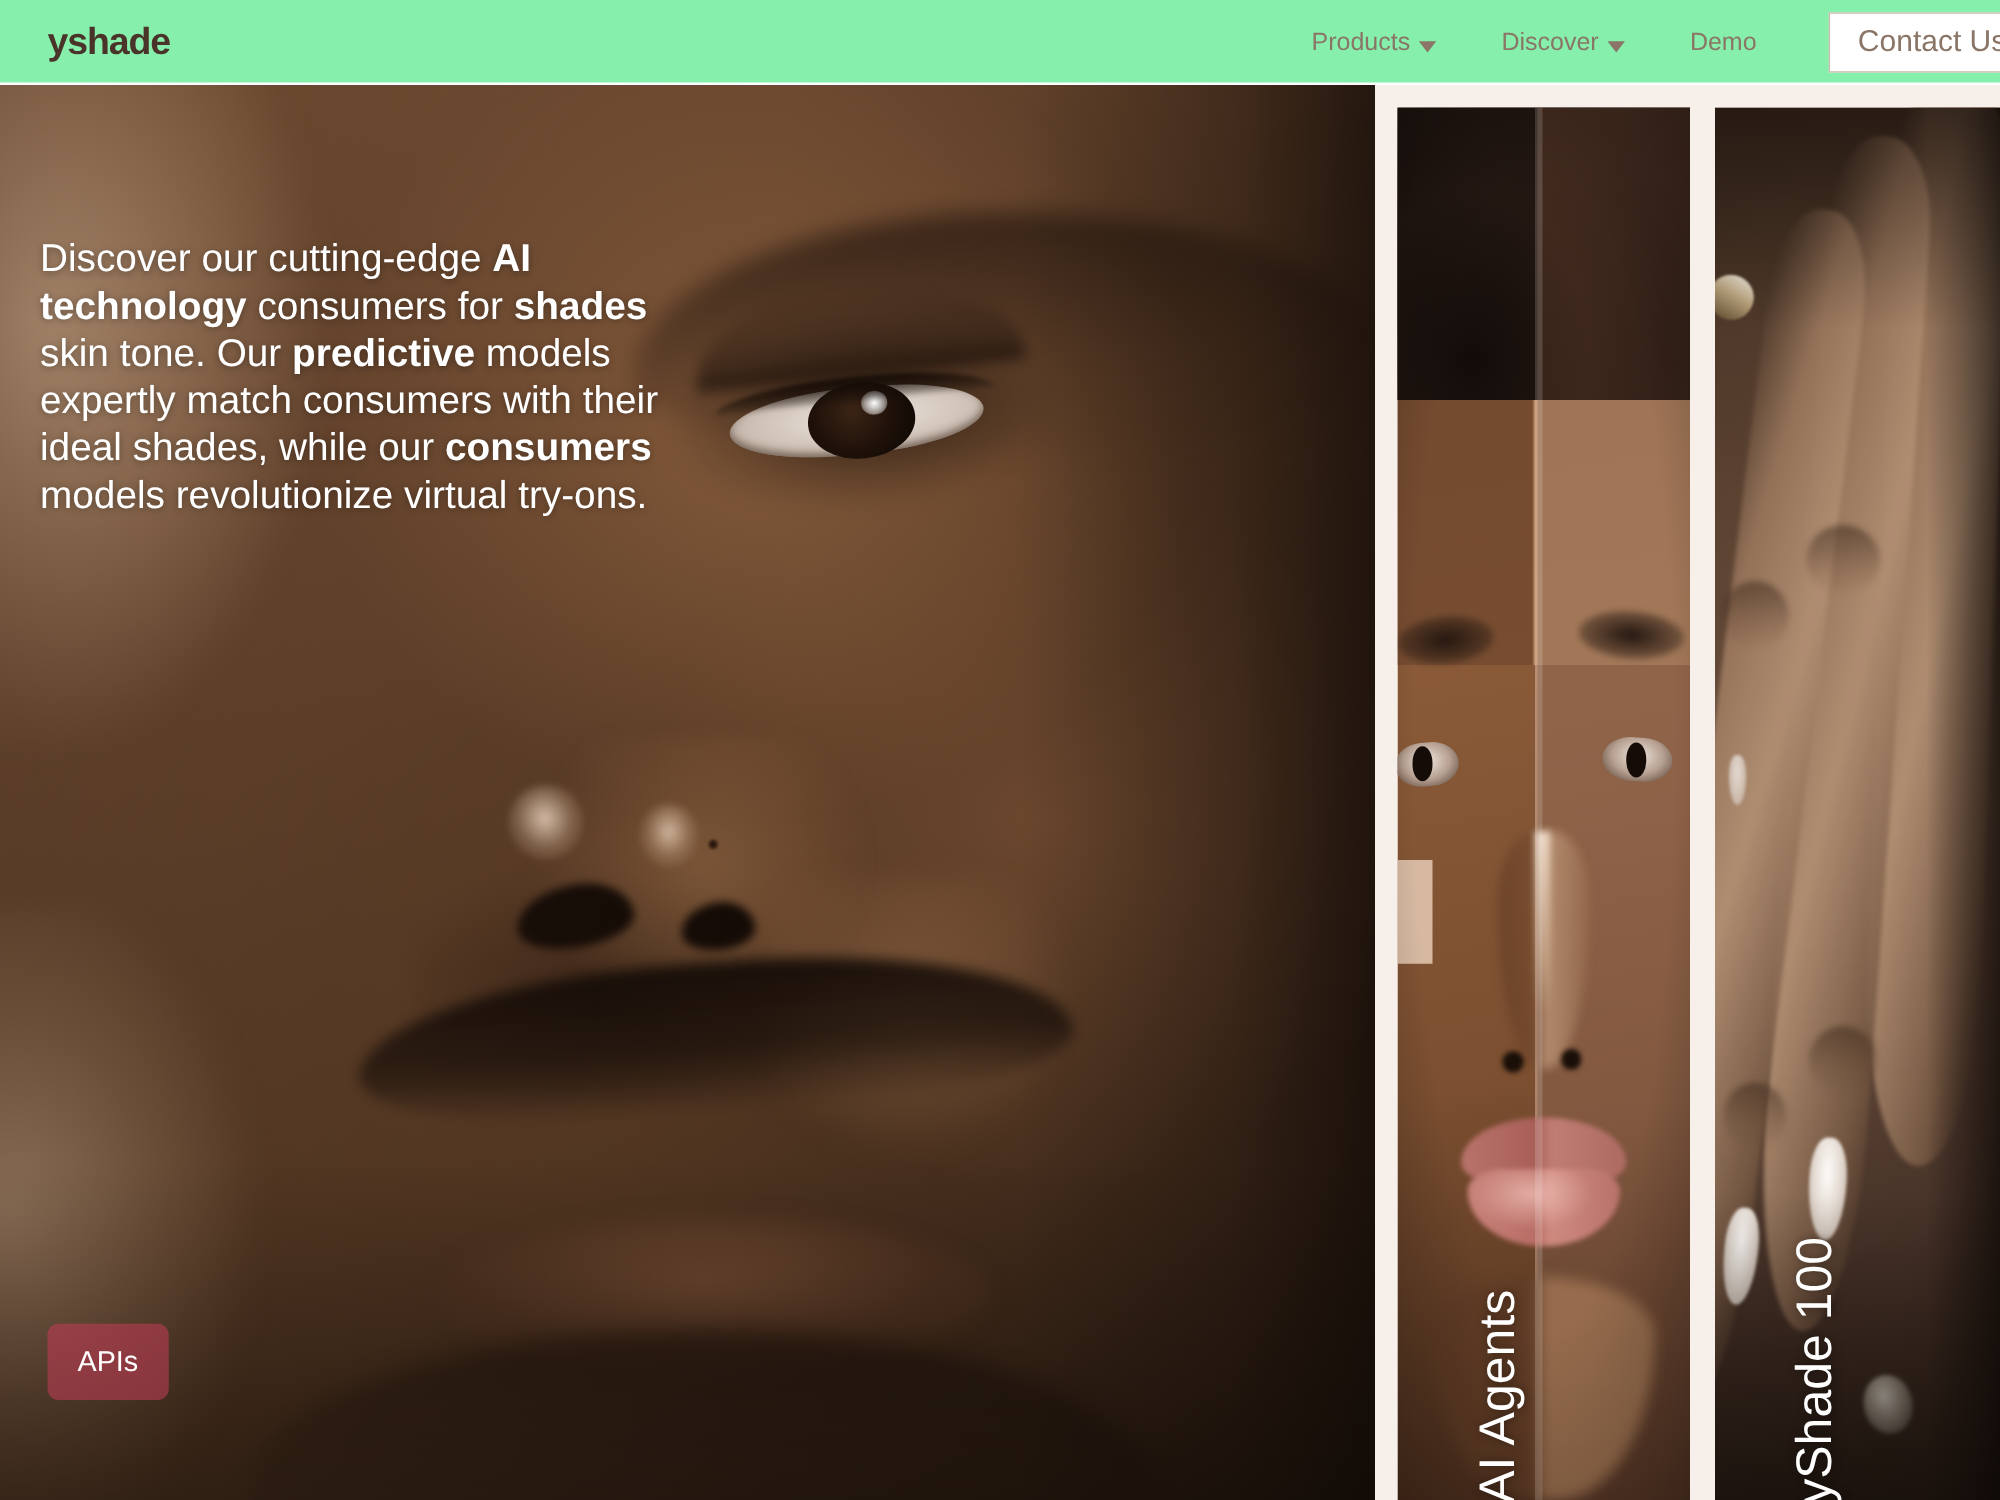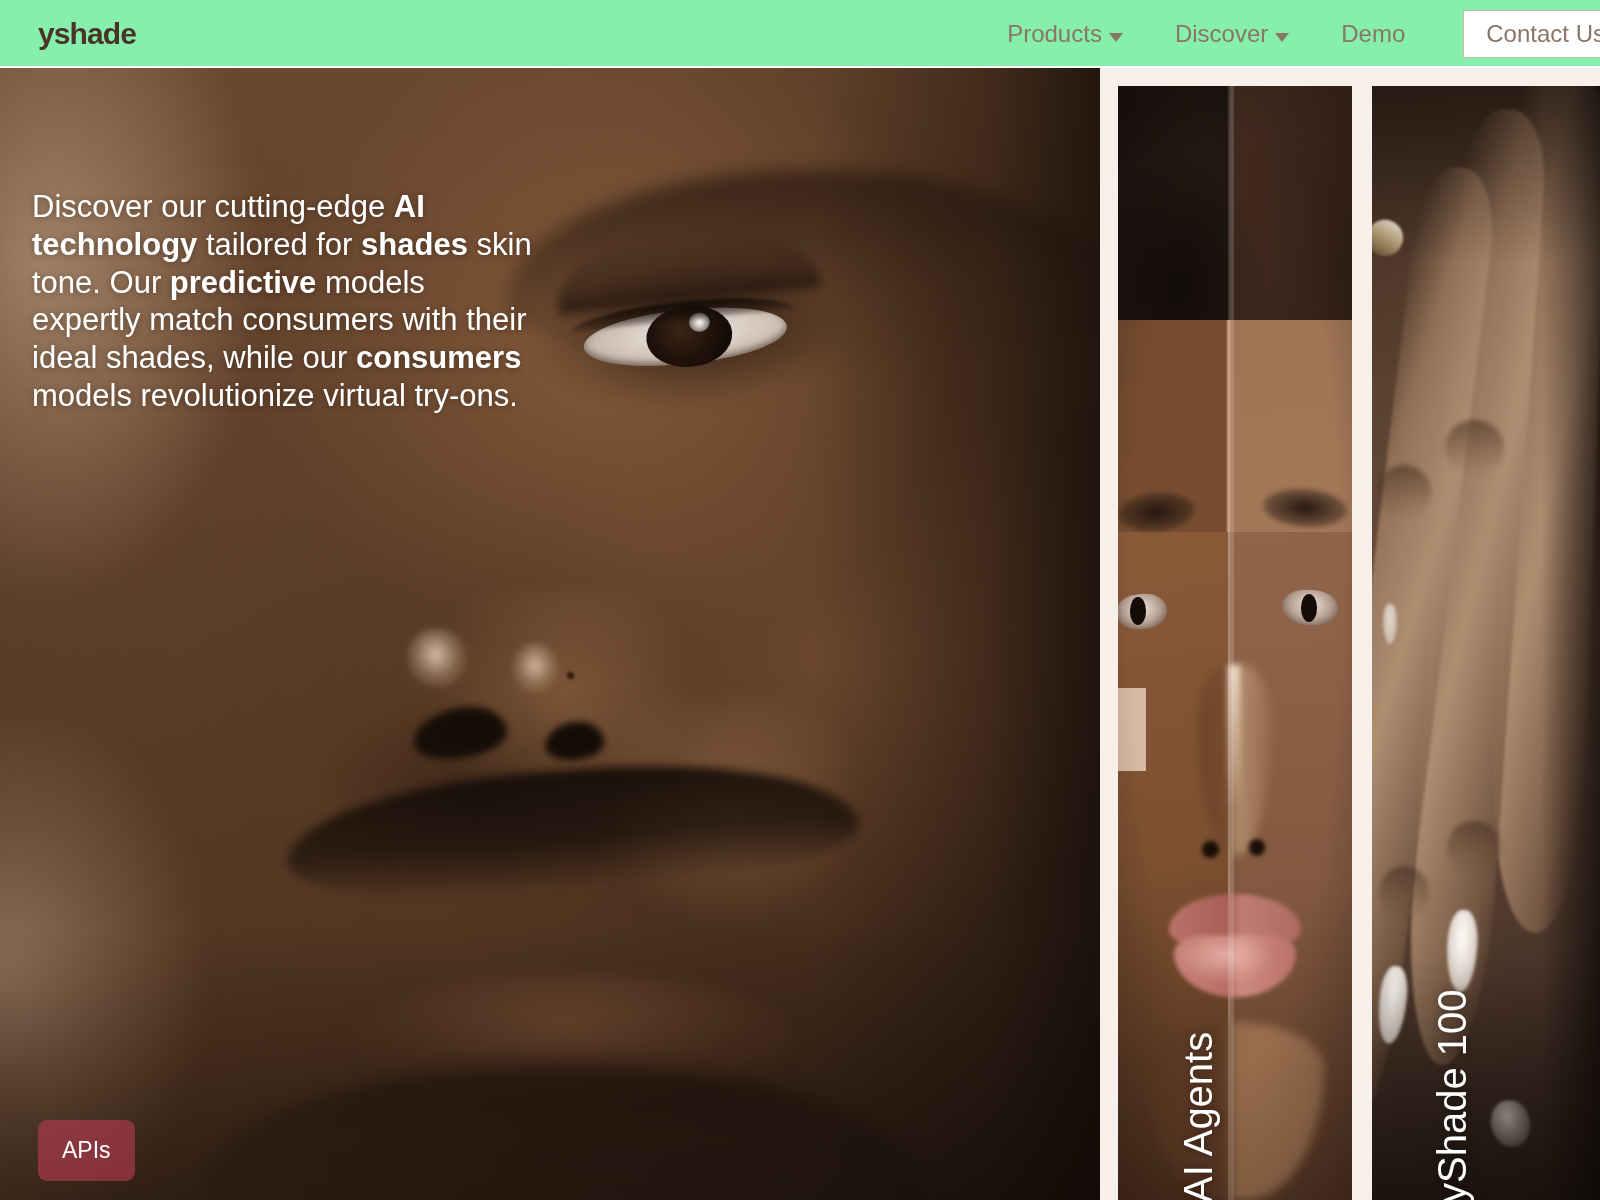--- a/index.html
+++ b/index.html
@@ -20,21 +20,21 @@
   .logo{
     position:absolute; left:38px; top:19px;
     font-size:30px; font-weight:800; letter-spacing:-0.9px;
     color:#4a3328; line-height:1;
   }
   .nav{
     position:absolute; right:0; top:0; height:68px;
     display:flex; align-items:center; gap:0;
   }
   .nav-item{
-    color:#8a7566; font-size:24px; font-weight:400;
+    color:#8a7566; font-size:20px; font-weight:400;
     padding:0 26px; line-height:1;
     display:flex; align-items:center; gap:7px;
     white-space:nowrap;
   }
   .caret{
     display:inline-block; width:0; height:0;
     border-left:7px solid transparent;
     border-right:7px solid transparent;
     border-top:9px solid #8a7566;
     position:relative; top:3px;
@@ -362,21 +362,21 @@
     line-height:1.1; margin-bottom:36px; text-shadow:0 1px 6px rgba(0,0,0,.3);
   }
   .hero-body{
     color:#ffffff; font-size:31px; font-weight:400; line-height:1.22;
     text-shadow:0 1px 6px rgba(0,0,0,.35);
   }
   .hero-body b{ font-weight:700; }
 
   
   .cta-row{
-    position:absolute; left:38px; top:1052px; z-index:10;
+    position:absolute; left:38px; top:991px; z-index:10;
     display:flex; gap:16px; align-items:center;
   }
   .btn{
     font-size:23px; font-weight:400; color:#ffffff;
     border:none; border-radius:9px; line-height:1;
     padding:19px 24px; white-space:nowrap; cursor:pointer;
   }
   .btn-apis{ background:rgba(186,60,84,.60); }
   .btn-demo{ background:#b5203f; }
 
@@ -440,21 +440,21 @@
         <div class="hero-mole"></div>
         <div class="moustache"></div>
         <div class="lip-lower"></div>
         <div class="chin-beard"></div>
         <div class="hero-darkright"></div>
         <div class="hero-darkbottom"></div>
         <div class="hero-scrim"></div>
       </div>
 
       <div class="hero-copy">
-        <p class="hero-body"><span>Discover our cutting-edge </span><b>AI technology</b><span> tailored for </span><b>shades</b><span> skin tone. Our </span><b>predictive</b><span> models expertly match consumers with their ideal shades, while our </span><b>consumers</b><span> models revolutionize virtual try-ons.</span></p>
+        <p class="hero-body"><span>Discover our cutting-edge </span><b>AI technology</b><span> consumers for </span><b>shades</b><span> skin tone. Our </span><b>predictive</b><span> models expertly match consumers with their ideal shades, while our </span><b>consumers</b><span> models revolutionize virtual try-ons.</span></p>
       </div>
 
       <div class="cta-row">
         <button class="btn btn-apis">APIs</button>
       </div>
     </div>
 
     <div class="panel panel-two">
       <div class="art">
         <div class="p2-bgL"></div>

